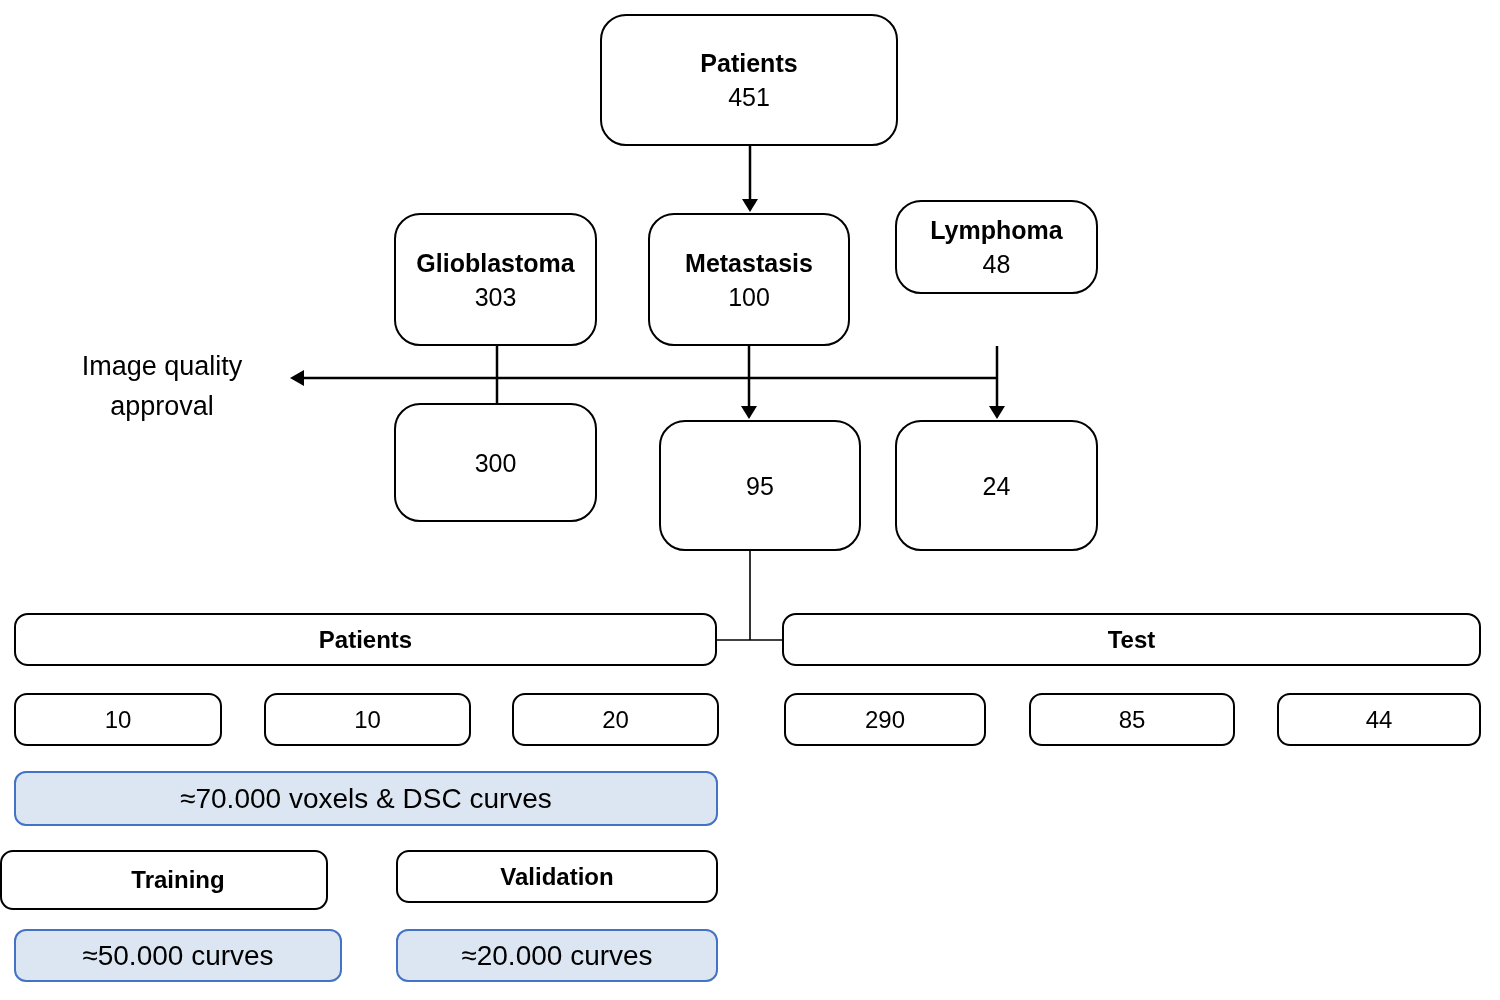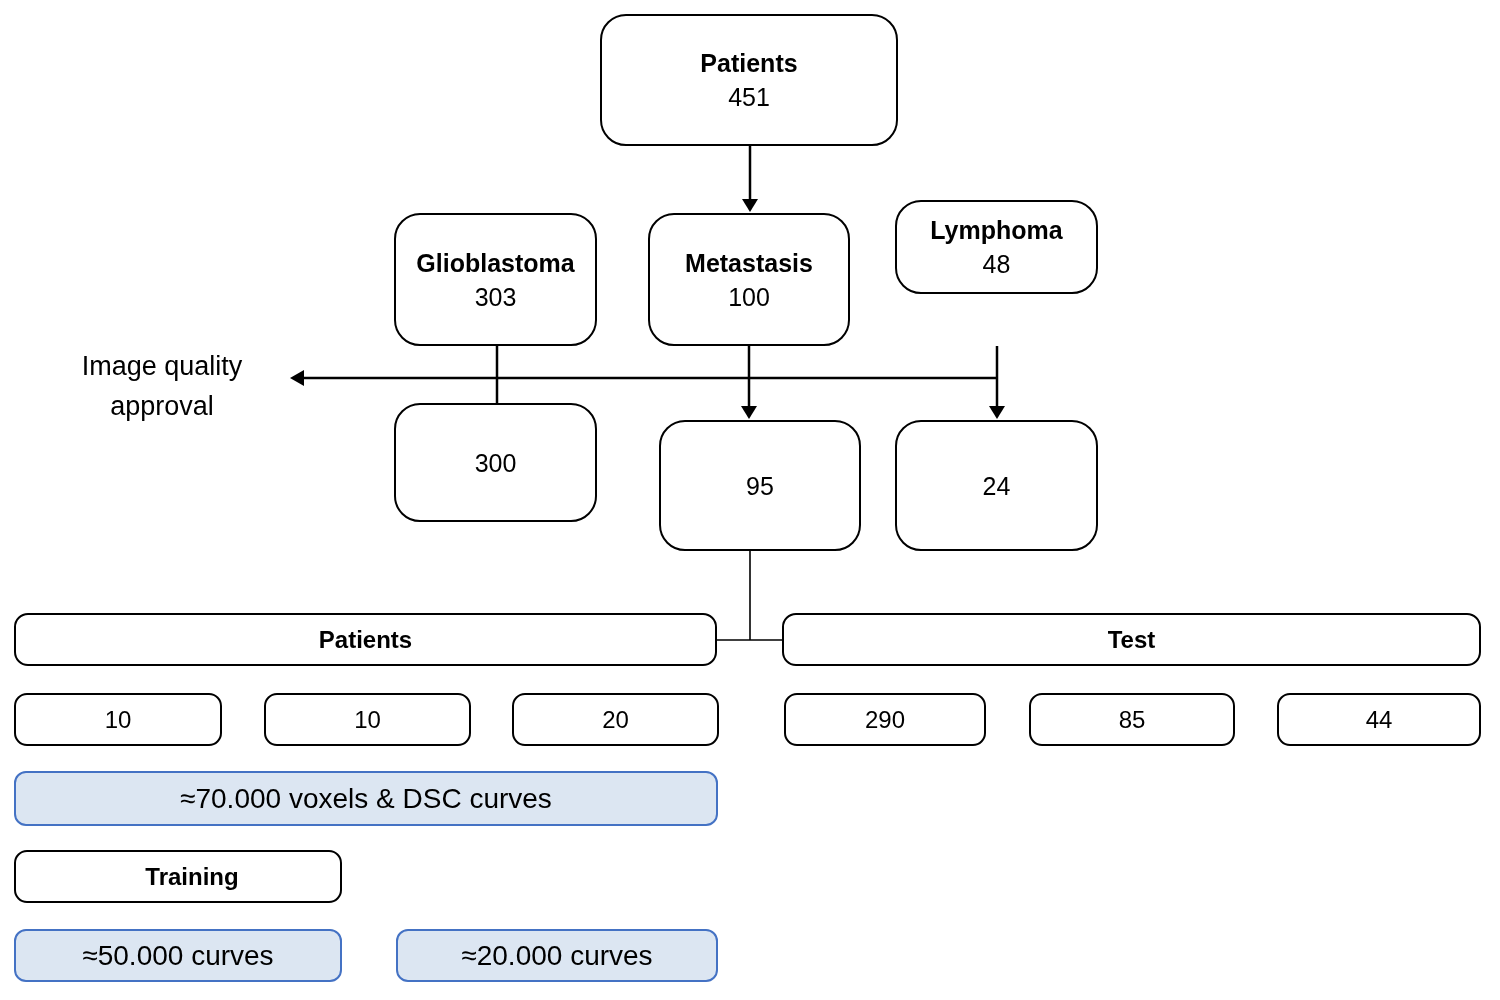--- a/index.html
+++ b/index.html
@@ -132,22 +132,25 @@
     <div class="small-num">85</div>
   </div>
   <div class="abs node small" style="left:1277px; top:693px; width:204px; height:53px;">
     <div class="small-num">44</div>
   </div>
 
   <div class="abs node blue" style="left:14px; top:771px; width:704px; height:55px;">
     <div class="blue-text">≈70.000 voxels &amp; DSC curves</div>
   </div>
 
-  <div class="abs node small" style="left:14px; top:850px; width:328px; height:53px;padding-left:28px;">
+  <div class="abs node small" style="left:0; top:850px; width:328px; height:60px;padding-left:28px;">
     <div class="bar-label">Training</div>
+  </div>
+  <div class="abs node small" style="left:396px; top:850px; width:322px; height:53px;">
+    <div class="bar-label">Validation</div>
   </div>
 
   <div class="abs node blue" style="left:14px; top:929px; width:328px; height:53px;">
     <div class="blue-text">≈50.000 curves</div>
   </div>
   <div class="abs node blue" style="left:396px; top:929px; width:322px; height:53px;">
     <div class="blue-text">≈20.000 curves</div>
   </div>
 
 </div>

